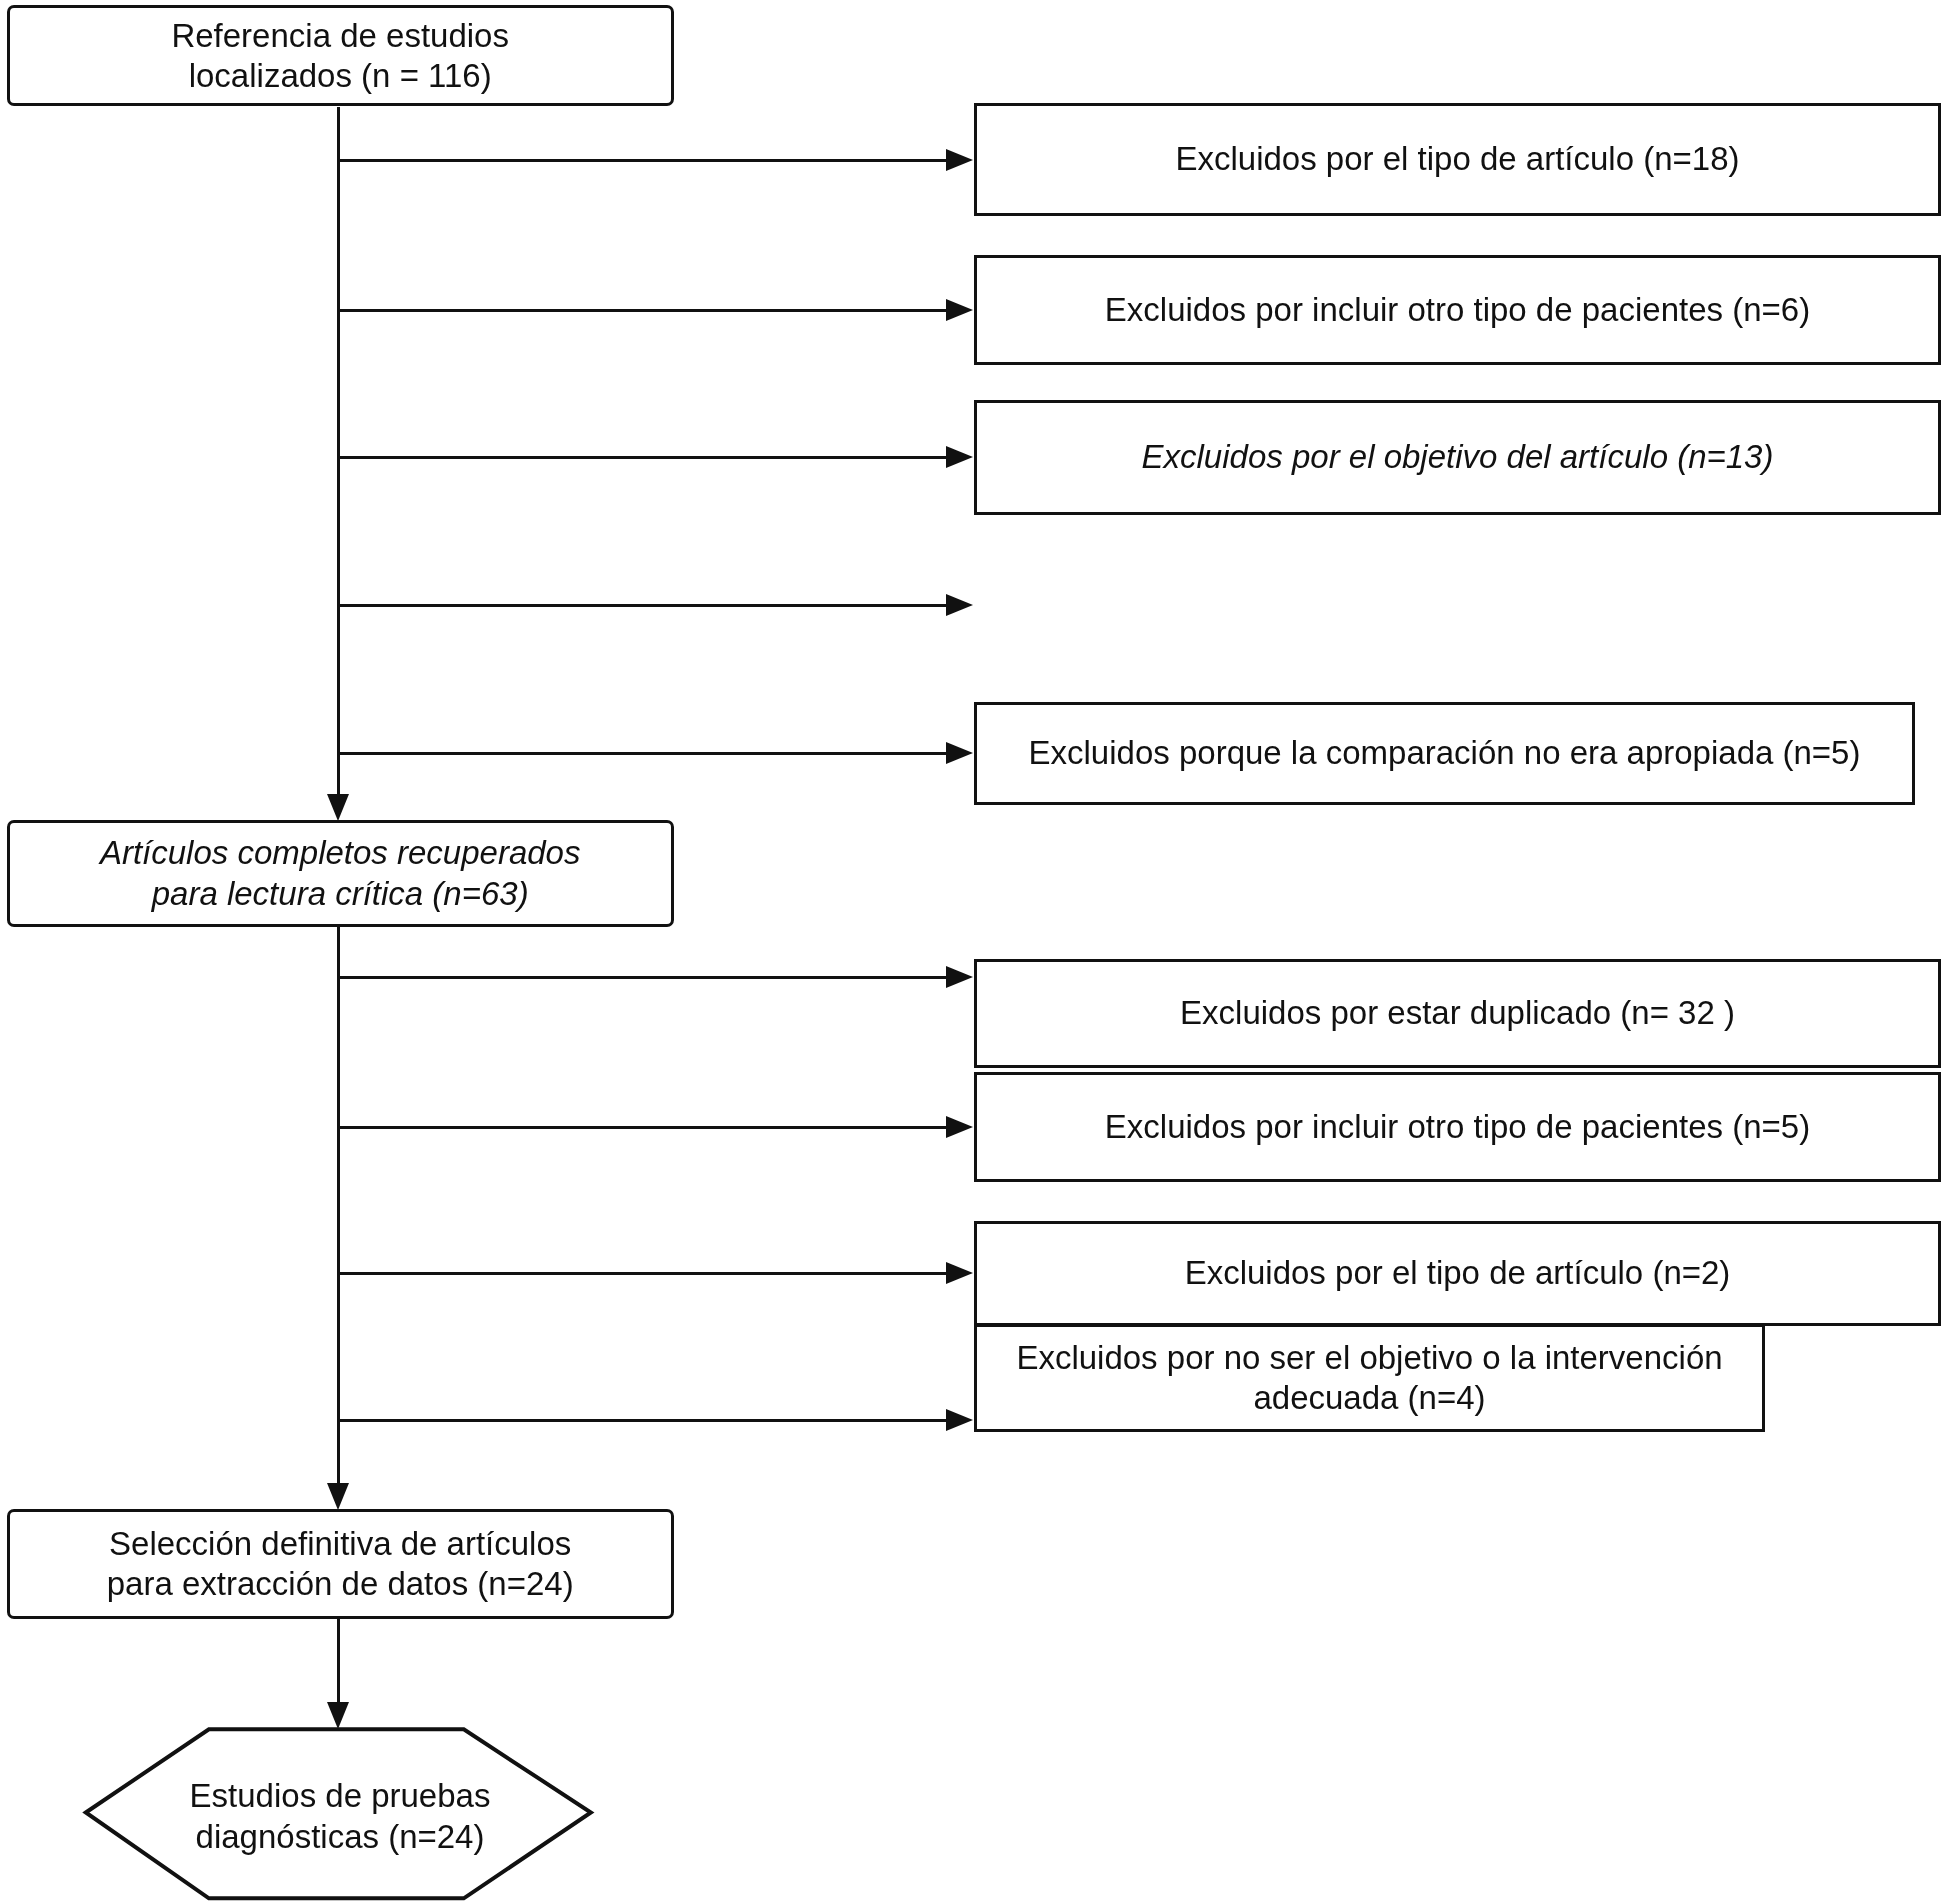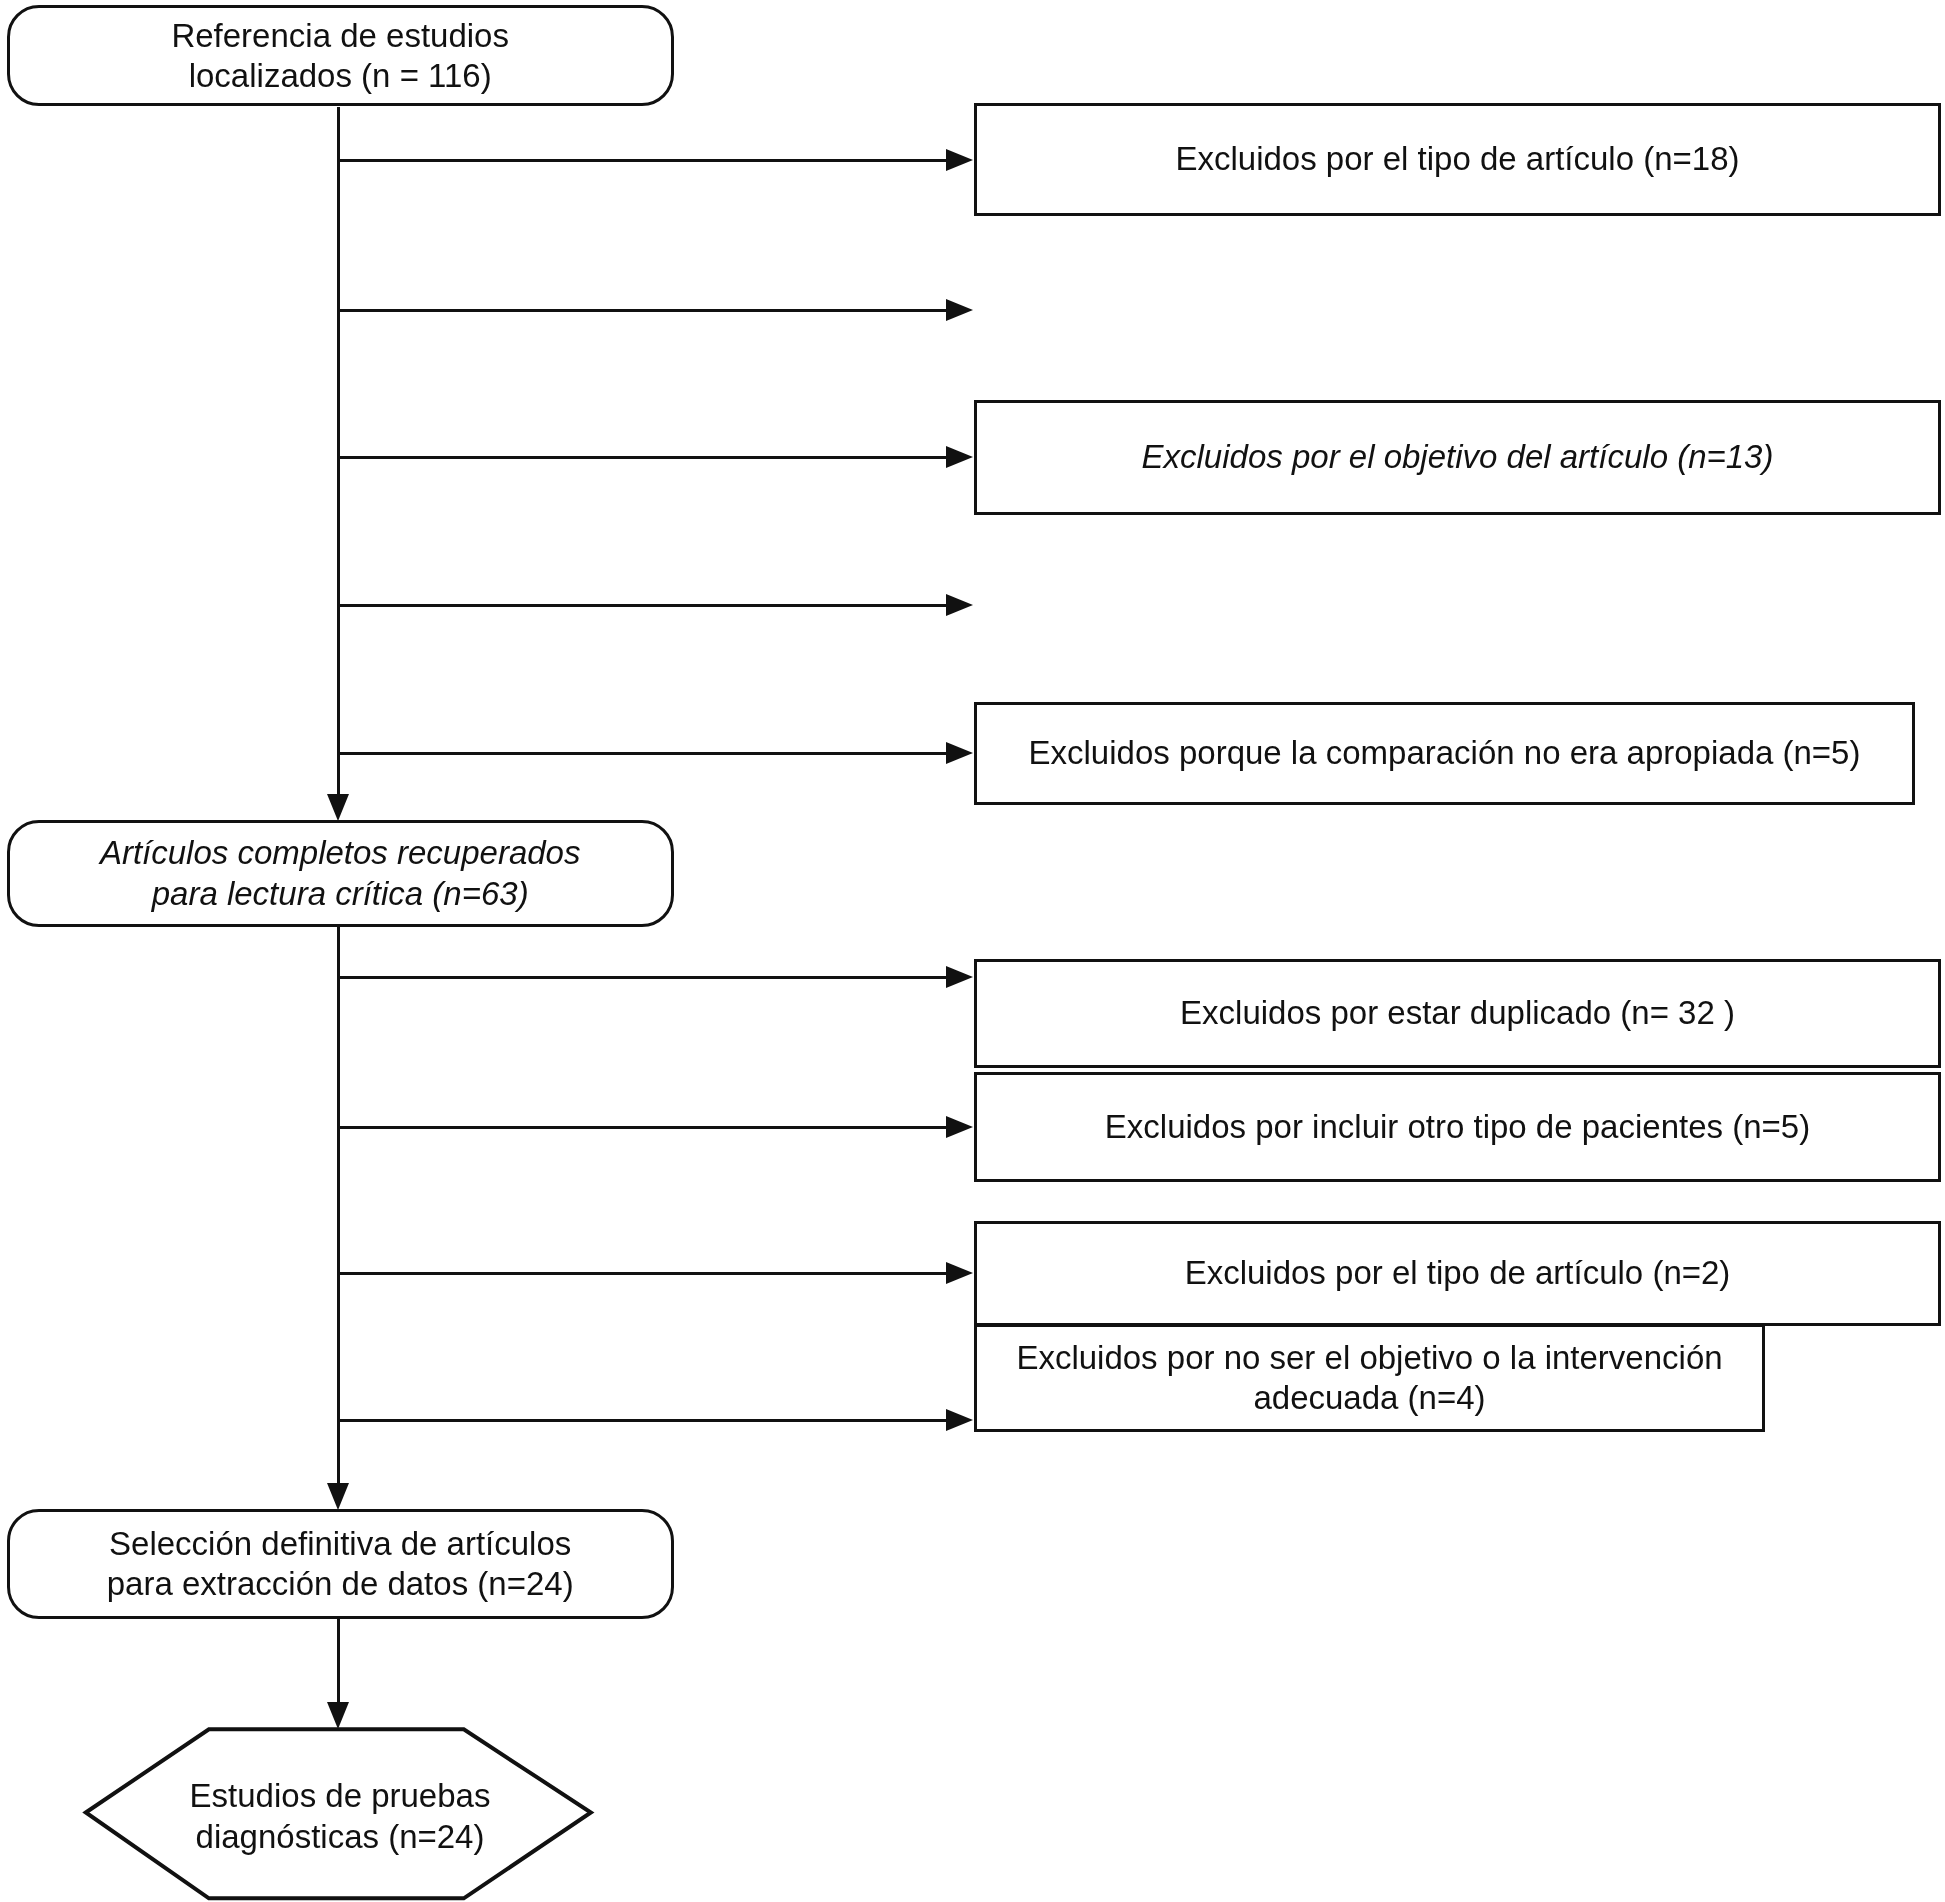--- a/index.html
+++ b/index.html
@@ -16,21 +16,21 @@
     box-sizing: border-box;
     background: #ffffff;
     border: 3.3px solid #111111;
     display: flex;
     align-items: center;
     justify-content: center;
     text-align: center;
     font-size: 33px;
     line-height: 1.22;
   }
-  .rounded { border-radius: 32px; }
+  .rounded { border-radius: 7px; }
   .rect { border-radius: 0; padding: 0 20px; justify-content: center; }
   .tline { display: block; }
   .hline { position: absolute; height: 3.3px; background: #111111; }
   .vline { position: absolute; width: 3.3px; background: #111111; }
   .arrow-right {
     position: absolute; width: 0; height: 0;
     border-top: 11.3px solid transparent;
     border-bottom: 11.3px solid transparent;
     border-left: 27px solid #111111;
   }
@@ -118,20 +118,23 @@
   </svg>
   <div class="hex-label">
     <span class="tline">Estudios de pruebas</span>
     <span class="tline">diagnósticas (n=24)</span>
   </div>
 
   <div class="node rect" style="left:974px; top:103px; width:967px; height:113px;">
     <span>Excluidos por el tipo de artículo (n=18)</span>
   </div>
 
+  <div class="node rect" style="left:974px; top:255px; width:967px; height:110px;">
+    <span>Excluidos por incluir otro tipo de pacientes (n=6)</span>
+  </div>
 
   <div class="node rect" style="left:974px; top:400px; width:967px; height:115px;font-style:italic;">
     <span>Excluidos por el objetivo del artículo (n=13)</span>
   </div>
 
 
   <div class="node rect" style="left:974px; top:702px; width:941px; height:103px;">
     <span>Excluidos porque la comparación no era apropiada (n=5)</span>
   </div>
 

